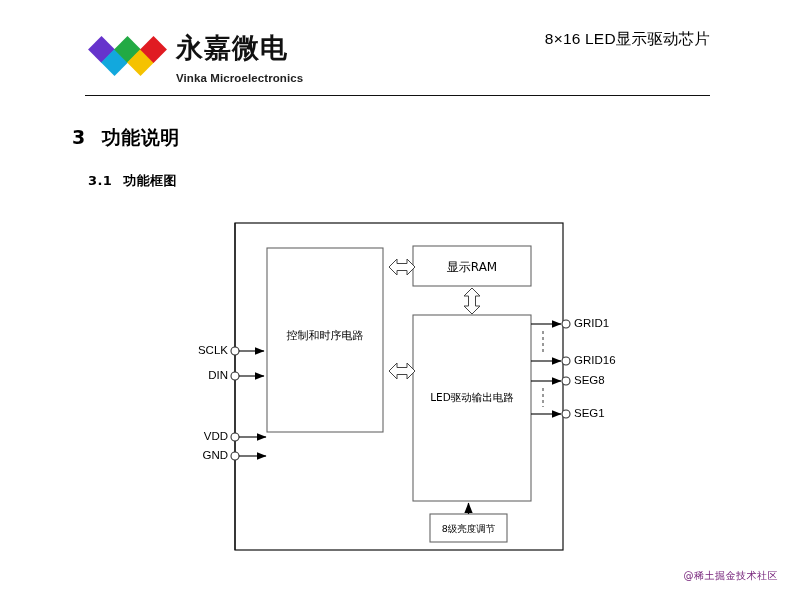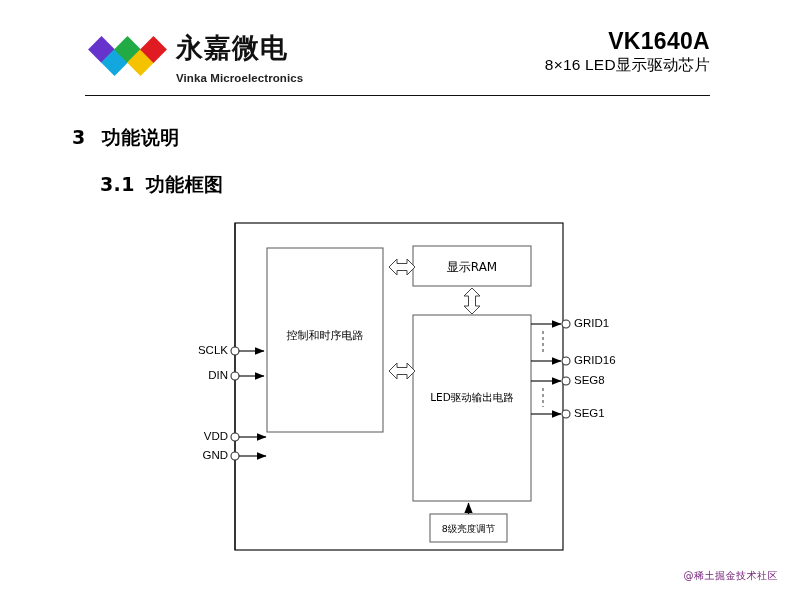--- a/index.html
+++ b/index.html
@@ -108,24 +108,24 @@
     left: 72px;
     top: 125px;
     font-family: "DejaVu Sans", sans-serif;
     font-size: 19px;
     font-weight: 700;
     letter-spacing: 0.5px;
   }
   #heading-1 .num { margin-right: 16px; }
   #heading-2 {
     position: absolute;
-    left: 100px;
+    left: 88px;
     top: 172px;
     font-family: "DejaVu Sans", sans-serif;
-    font-size: 19px;
+    font-size: 13px;
     font-weight: 700;
     letter-spacing: 0.4px;
   }
   #heading-2 .num { margin-right: 11px; }
 
   
   #block-diagram {
     position: absolute;
     left: 0;
     top: 0;
@@ -171,21 +171,20 @@
       <span class="dia" id="dia-yellow"></span>
       <span class="dia" id="dia-red"></span>
     </div>
     <div id="logo-text">
       <span id="logo-cn">永嘉微电</span>
       <span id="logo-en">Vinka Microelectronics</span>
     </div>
   </div>
 
   <div id="header-right">
-    <div id="part-number">VK1640A</div>
     <div id="part-subtitle"><span class="lat">8×16  LED</span><span>显示驱动芯片</span></div>
   </div>
 
   <div id="header-rule"></div>
 </div>
 
 <div id="heading-1">
   <span class="num">3</span><span>功能说明</span>
 </div>
 

